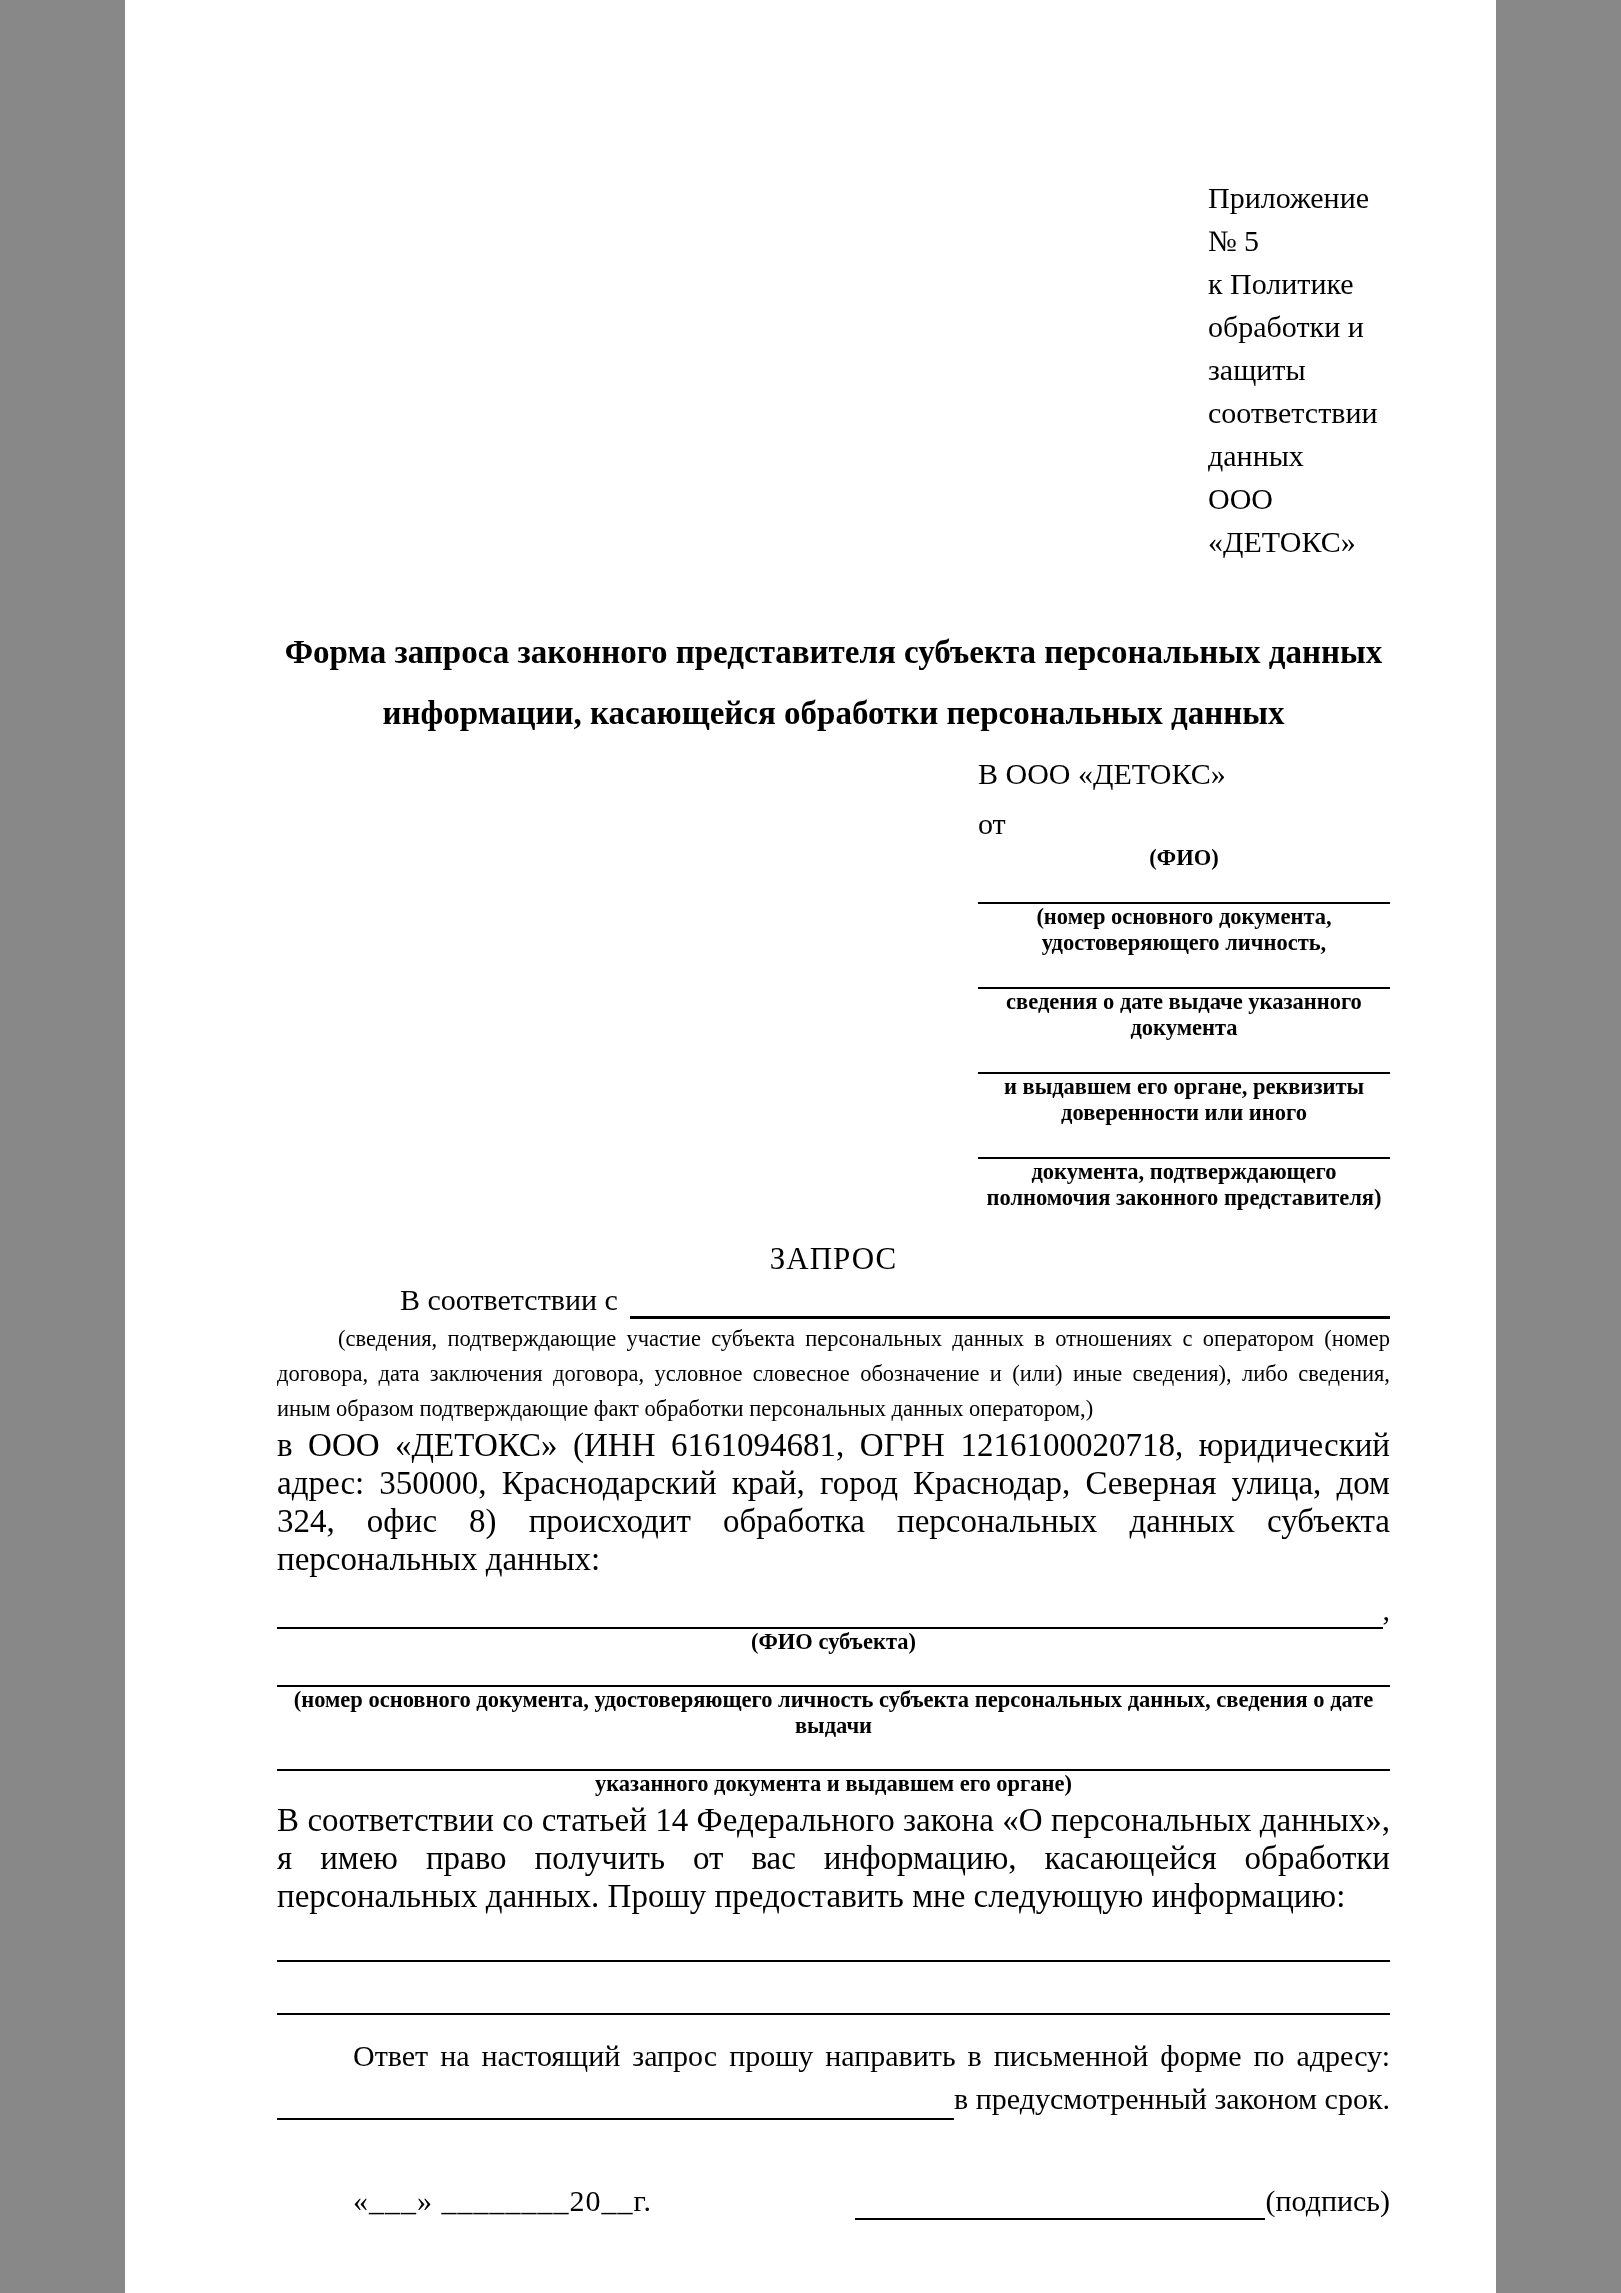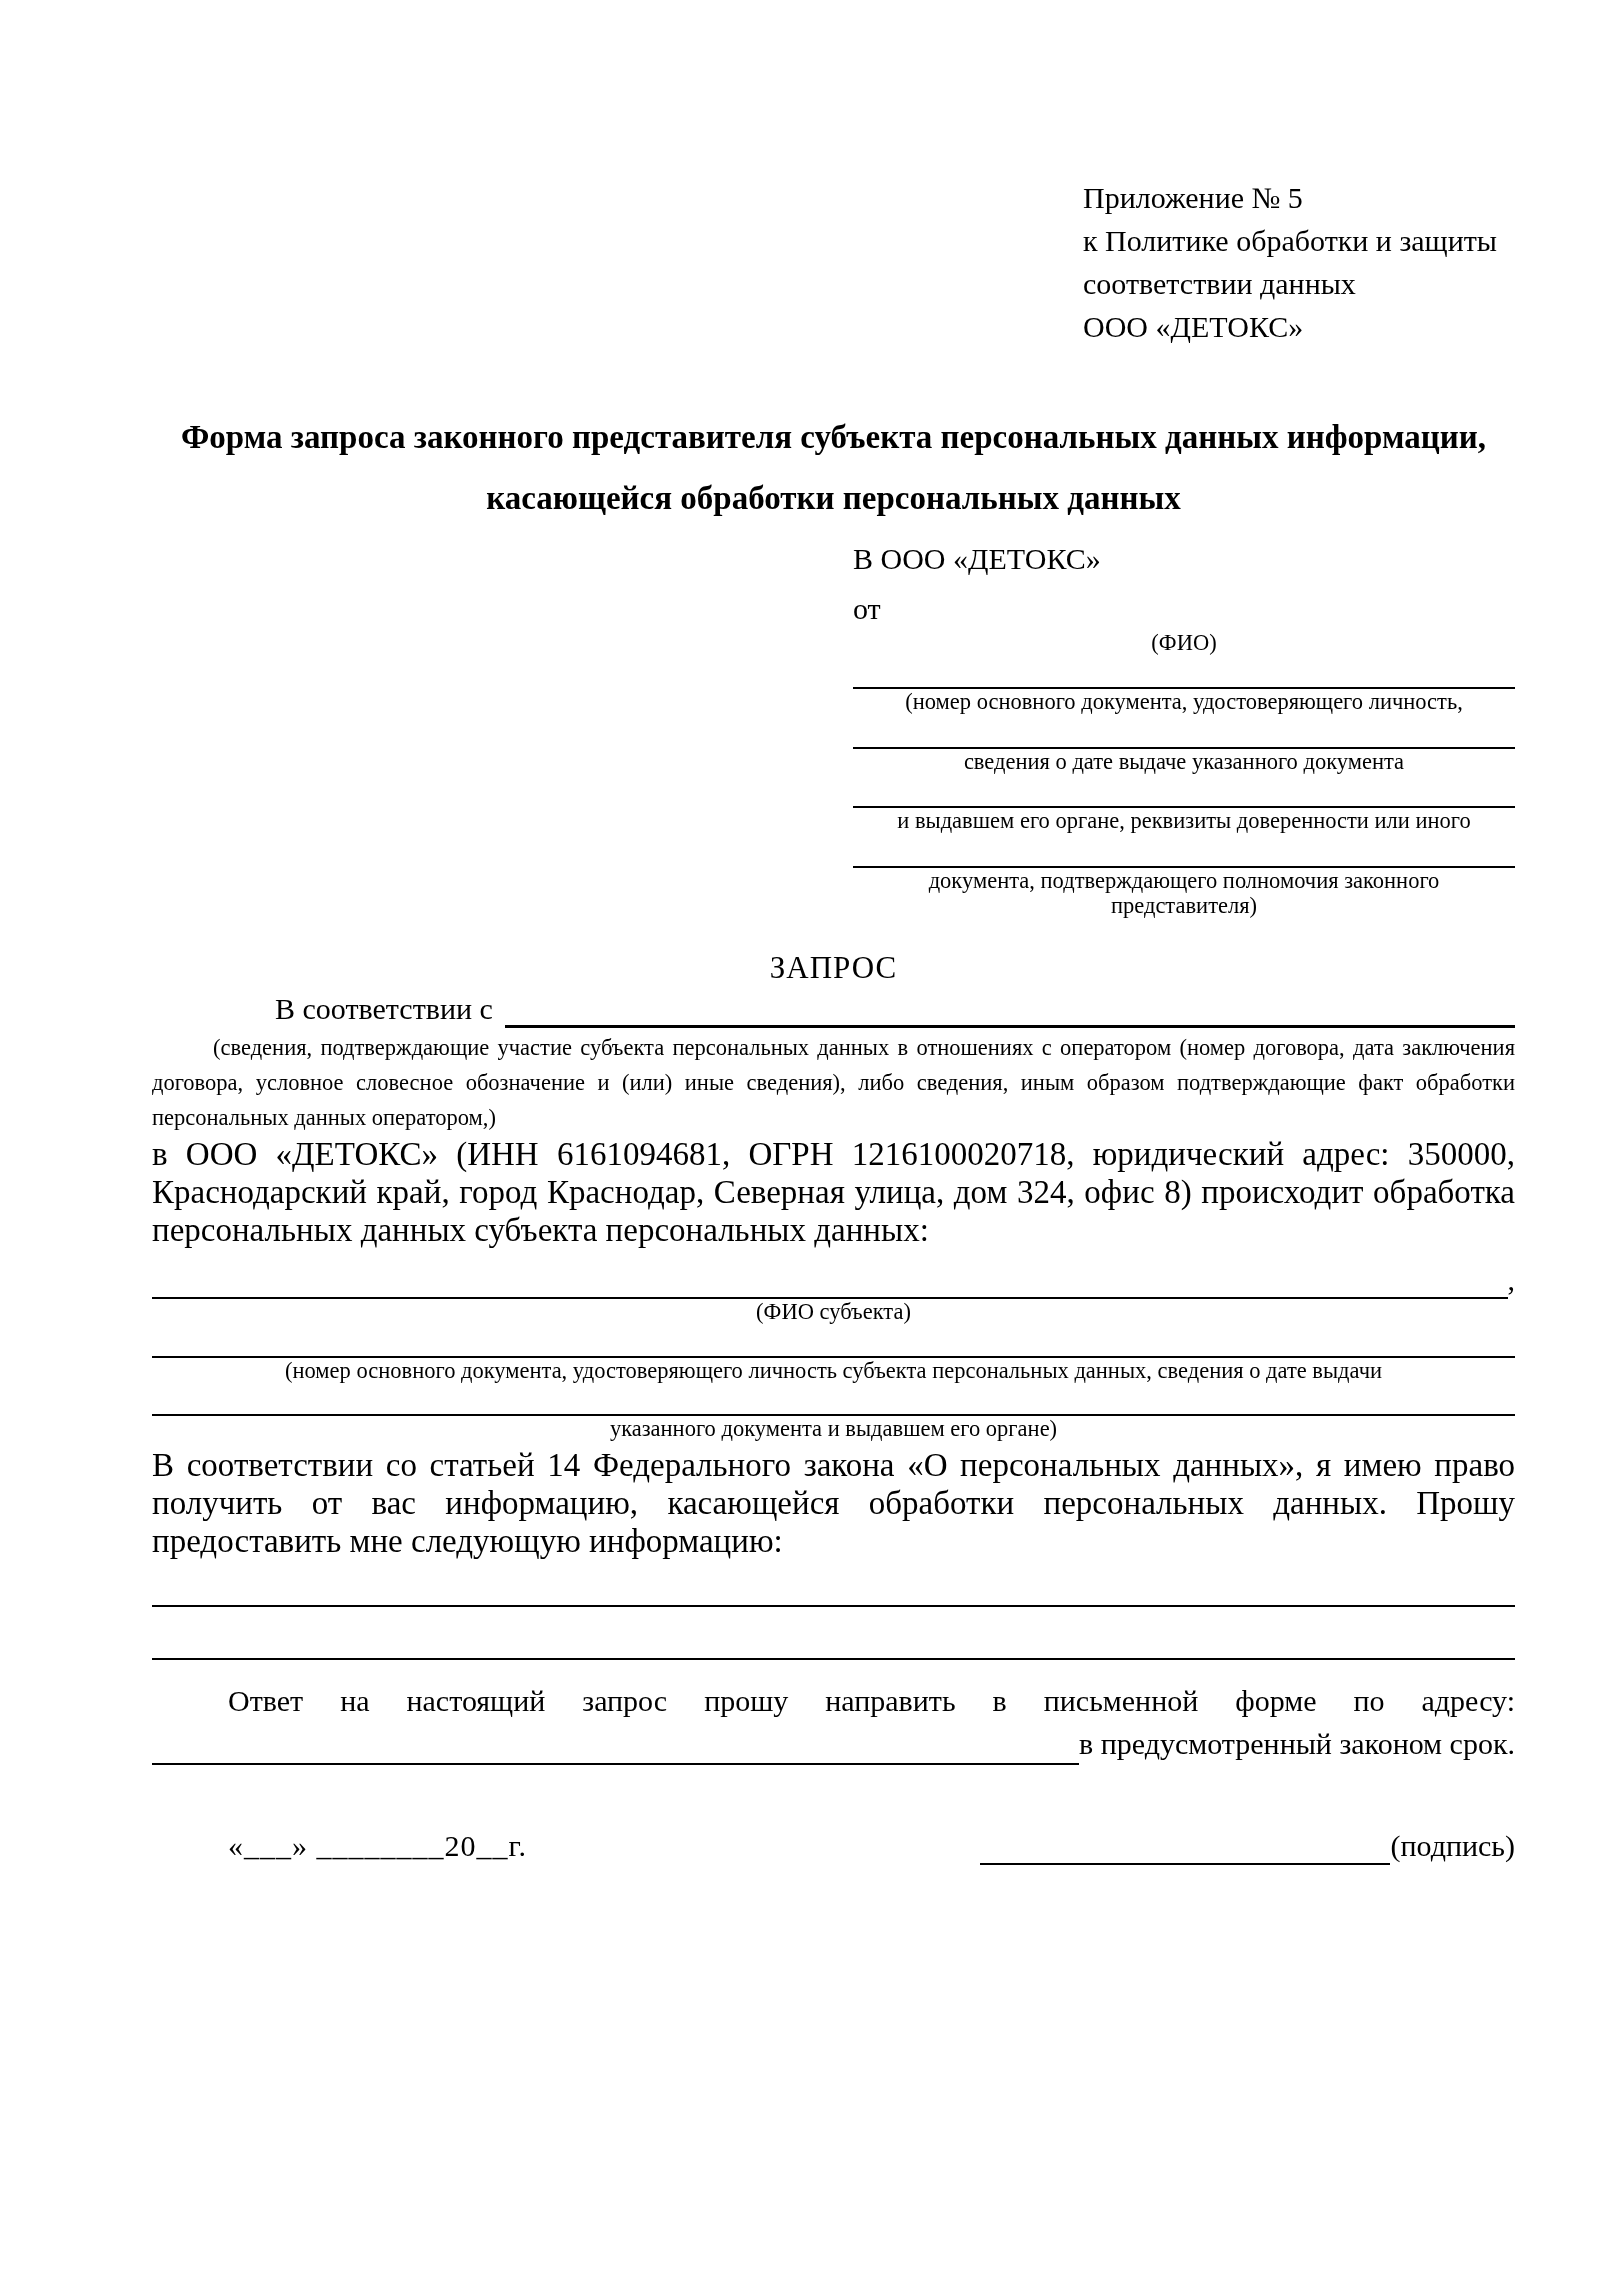--- a/index.html
+++ b/index.html
@@ -1,35 +1,35 @@
 <!DOCTYPE html>
 <html><head>
 <meta charset="utf-8">
 <style>
   html,body{margin:0;padding:0;background:#888;}
   .page{
-    position:relative;width:1621px;height:2294px;background:#ffffff;
+    position:relative;width:1371px;height:2294px;background:#ffffff;
     font-family:"Liberation Serif","DejaVu Serif",serif;color:#000;
     margin:0 auto;overflow:hidden;
   }
   .content{padding:176px 106px 0 152px;}
 
   
   .appendix{margin-left:931px;font-size:30px;line-height:43px;}
 
   
   .title{margin:59px auto 0 auto;max-width:1333px;text-align:center;font-weight:bold;font-size:33px;line-height:61px;}
 
   
   .addr{margin-left:701px;margin-top:9.8px;font-size:30px;}
   .addr .to{line-height:39px;}
   .from-row{display:flex;align-items:flex-start;margin-top:11.8px;line-height:37px;flex-direction:column;}
   .from-row .lbl{margin-right:9.8px;}
   .fill{flex:1 1 auto;border-bottom:2.9px solid #000;min-height:1px;}
-  .u-caption{font-size:22.5px;line-height:25.5px;text-align:center;}
+  .u-caption{font-size:22.5px;line-height:25.5px;text-align:center;font-weight:bold;}
   .blank{height:32px;border-bottom:2px solid #000;}
 
   
   .req-head{text-align:center;font-size:31px;line-height:39px;margin-top:29px;letter-spacing:1px;}
   .accord{display:flex;align-items:flex-end;margin-top:2px;font-size:30px;line-height:39px;padding-left:123px;}
   .accord .lbl{margin-right:11.8px;white-space:nowrap;}
   .accord .fill{border-bottom:3.9px solid #000;}
   .note{font-size:22.5px;line-height:35px;text-align:justify;text-indent:61px;margin-top:2px;}
   .para{font-size:33px;line-height:38px;text-align:justify;}
   .fio-row{display:flex;align-items:flex-end;font-size:30px;line-height:39px;margin-top:11.8px;}

